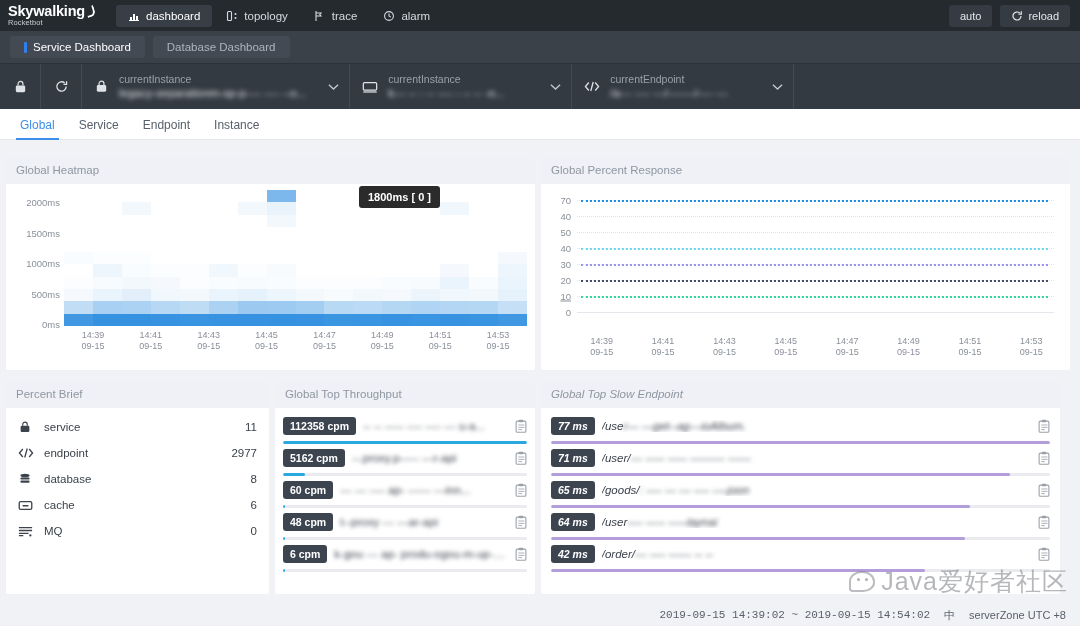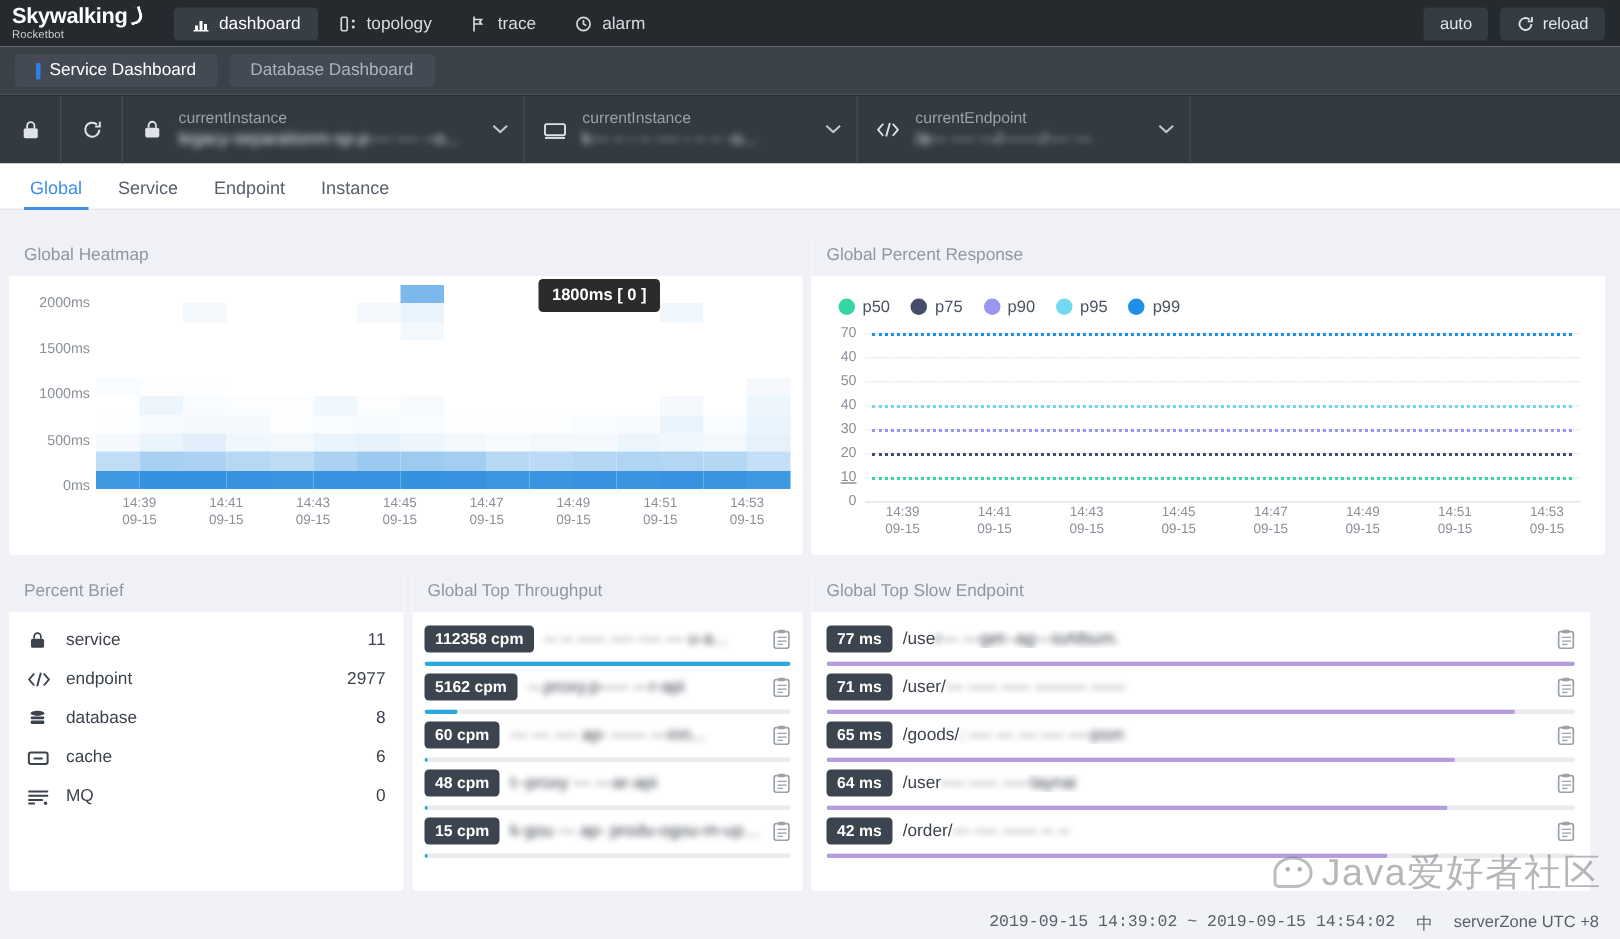--- a/index.html
+++ b/index.html
@@ -139,21 +139,21 @@
   }
   .blurtext {
     flex: 1 1 auto; min-width: 0; font-size: 11.5px; color: #3b424c; white-space: nowrap;
     overflow: hidden; text-overflow: ellipsis; filter: blur(2.2px);
   }
   .copy-ico { flex: 0 0 auto; color: #9aa1aa; display: flex; align-items: center; cursor: pointer; }
   .track { height: 3px; background: #e9ebef; border-radius: 2px; margin-top: 6px; overflow: hidden; }
   .fill { height: 3px; border-radius: 2px; }
 
   
-  .slow-card { width: 519px; height: 213px; }
+  .slow-card { width: 519px; height: 213px; font-style: italic; }
   .slow-list { padding: 4px 10px 0 10px; }
   .slow-row { padding: 5px 0 0 0; }
   .slow-text { flex: 1 1 auto; min-width: 0; font-size: 11.5px; color: #3b424c; white-space: nowrap; overflow: hidden; }
   .slow-text .clear { }
   .slow-text .blur { filter: blur(2.2px); }
 
   
   .footer {
     position: absolute; left: 0; bottom: 0; width: 1080px; height: 22px; background: #f1f2f6;
     display: flex; align-items: center; justify-content: flex-end; gap: 14px; padding-right: 14px;
@@ -593,42 +593,20 @@
                 <div>09-15</div>
               </div>
             </div>
           <div class="hm-tooltip" style="left:353px; top:2px;">1800ms [ 0 ]</div>
         </div>
       </div>
 
       <div class="card pr-card">
         <div class="card-head">Global Percent Response</div>
         <div class="pr-body">
-          <div class="pr-legend" id="pr-legend">
-              <div class="lg">
-                <span class="lg-dot" style="background: rgb(53, 214, 164);"></span>
-                <span class="lg-txt">p50</span>
-              </div>
-              <div class="lg">
-                <span class="lg-dot" style="background: rgb(69, 77, 107);"></span>
-                <span class="lg-txt">p75</span>
-              </div>
-              <div class="lg">
-                <span class="lg-dot" style="background: rgb(154, 149, 239);"></span>
-                <span class="lg-txt">p90</span>
-              </div>
-              <div class="lg">
-                <span class="lg-dot" style="background: rgb(115, 217, 238);"></span>
-                <span class="lg-txt">p95</span>
-              </div>
-              <div class="lg">
-                <span class="lg-dot" style="background: rgb(30, 144, 232);"></span>
-                <span class="lg-txt">p99</span>
-              </div>
-            </div>
           <div class="pr-plot" id="pr-plot">
               <div class="pr-gridline" style="top: 112px;"></div>
               <div class="pr-ylab" style="top: 112px;">0</div>
               <div class="pr-gridline" style="top: 96px;"></div>
               <div class="pr-ylab" style="top: 96px; text-decoration: underline;">10</div>
               <div class="pr-gridline" style="top: 80px;"></div>
               <div class="pr-ylab" style="top: 80px;">20</div>
               <div class="pr-gridline" style="top: 64px;"></div>
               <div class="pr-ylab" style="top: 64px;">30</div>
               <div class="pr-gridline" style="top: 48px;"></div>
@@ -804,21 +782,21 @@
                     <path d="M3.6 6.4h6.6M3.6 9h6.6M3.6 11.4h4" stroke="currentColor" stroke-width=".9"></path>
                   </svg>
                 </span>
               </div>
               <div class="track">
                 <div class="fill" style="width:1%; background:#29a9e0;"></div>
               </div>
             </div>
             <div class="tp-row">
               <div class="tp-line">
-                <span class="badge">15 cpm</span>
+                <span class="badge">6 cpm</span>
                 <span class="blurtext">k-gou --- ap- produ-ogou-m-up---io</span>
                 <span class="copy-ico">
                   <svg width="12" height="14" viewBox="0 0 13 15">
                     <rect x="1.2" y="2.2" width="10.6" height="12" rx="1.4" fill="none" stroke="currentColor" stroke-width="1.2"></rect>
                     <rect x="4" y=".8" width="5" height="2.6" rx=".8" fill="currentColor"></rect>
                     <path d="M3.6 6.4h6.6M3.6 9h6.6M3.6 11.4h4" stroke="currentColor" stroke-width=".9"></path>
                   </svg>
                 </span>
               </div>
               <div class="track">

